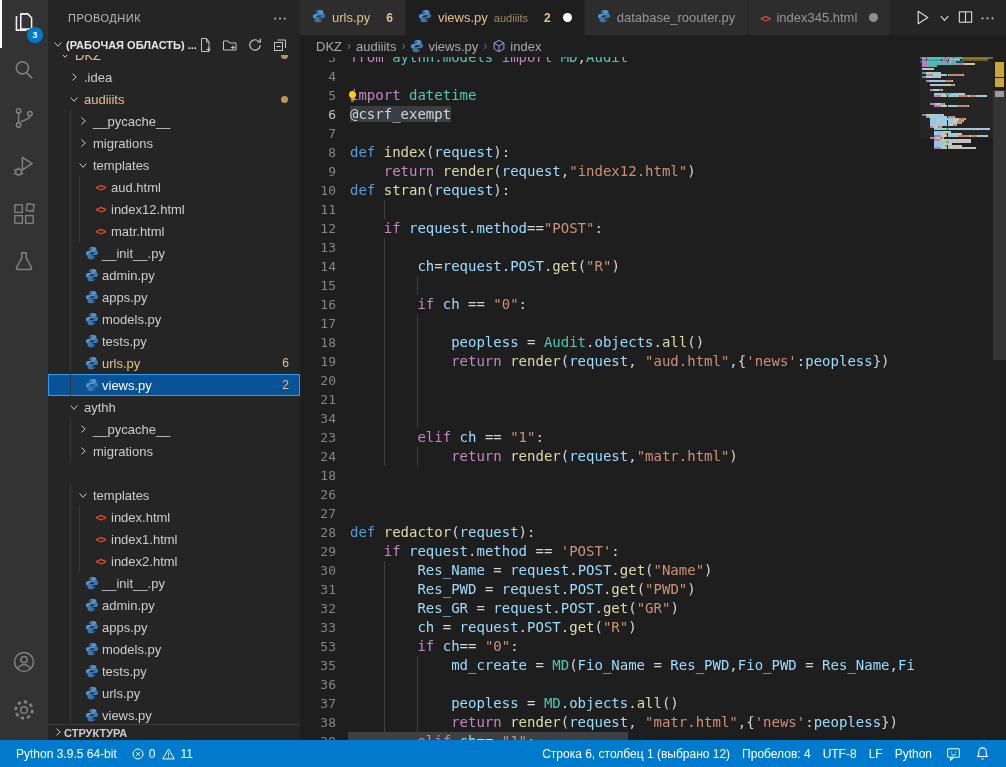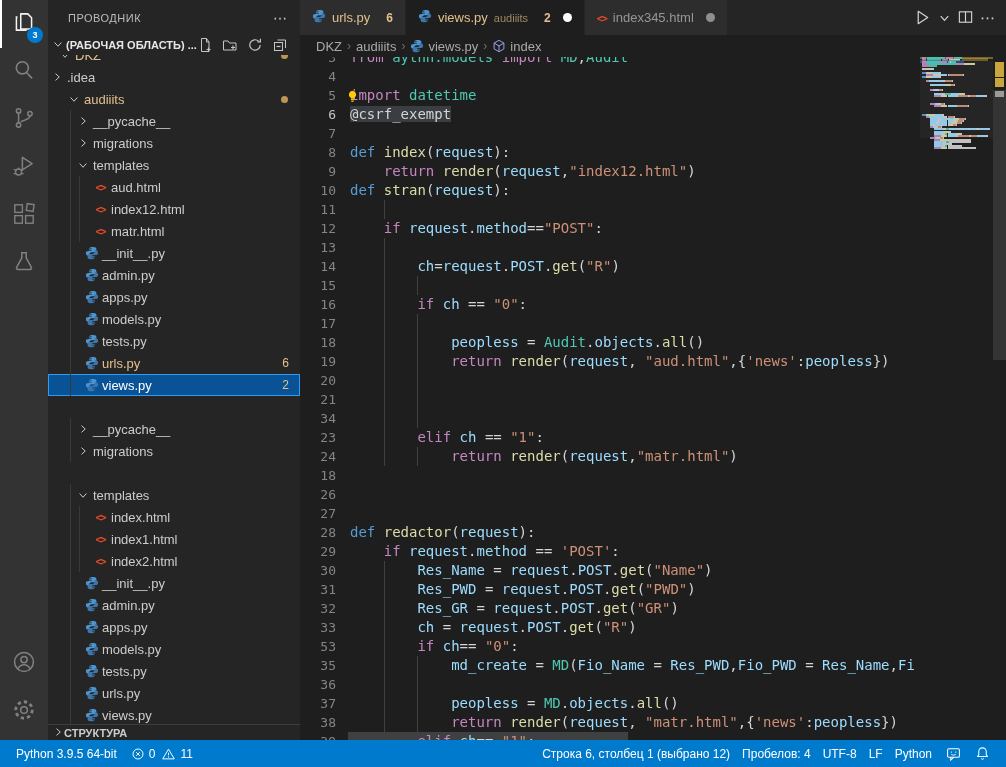--- a/index.html
+++ b/index.html
@@ -200,21 +200,21 @@
     <div class="tree" id="tree">
         <div class="tree-row" style="top: -11px; padding-left: 8px;">
           <span class="chev">
             <svg width="12" height="12" viewBox="0 0 16 16" fill="none" xmlns="http://www.w3.org/2000/svg">
               <path d="M3.5 6l4.5 5 4.5-5" stroke="#cccccc" stroke-width="1.3"></path>
             </svg>
           </span>
           <span class="lbl mod">DKZ</span>
           <span class="dot-badge"></span>
         </div>
-        <div class="tree-row" style="top: 11px; ">
+        <div class="tree-row" style="top: 11px; padding-left: 17px;">
           <span class="chev">
             <svg width="12" height="12" viewBox="0 0 16 16" fill="none" xmlns="http://www.w3.org/2000/svg">
               <path d="M6 3.5l5 4.5-5 4.5" stroke="#cccccc" stroke-width="1.3"></path>
             </svg>
           </span>
           <span class="lbl">.idea</span>
         </div>
         <div class="tree-row" style="top: 33px; padding-left: 17px;">
           <span class="chev">
             <svg width="12" height="12" viewBox="0 0 16 16" fill="none" xmlns="http://www.w3.org/2000/svg">
@@ -323,20 +323,28 @@
         </div>
         <div class="tree-row g1 selected" style="top: 319px; padding-left: 35px;">
           <span class="ficon">
             <svg width="14" height="14" viewBox="0 0 16 16" fill="none" xmlns="http://www.w3.org/2000/svg">
               <path fill="#4e94ce" d="M7.9 1C6 1 5 1.9 5 3.2V5h3v.6H3.8C2.2 5.6 1 6.6 1 8.3c0 1.7 1.2 2.8 2.8 2.8H5V9.4C5 8 6.2 7 7.6 7h3.2c1.2 0 2.2-1 2.2-2.2V3.2C13 1.9 11.8 1 9.9 1H7.9zM6.7 2.3a.8.8 0 110 1.6.8.8 0 010-1.6z"></path>
               <path fill="#3b77ad" d="M8.1 15c1.9 0 2.9-.9 2.9-2.2V11H8v-.6h4.2c1.6 0 2.8-1 2.8-2.7 0-1.7-1.2-2.8-2.8-2.8H11v1.7C11 8 9.8 9 8.4 9H5.2C4 9 3 10 3 11.2v1.6C3 14.1 4.2 15 6.1 15h2zm1.2-1.3a.8.8 0 110-1.6.8.8 0 010 1.6z"></path>
             </svg>
           </span>
           <span class="lbl">views.py</span>
           <span class="badge-num">2</span>
+        </div>
+        <div class="tree-row" style="top: 341px; padding-left: 17px;">
+          <span class="chev">
+            <svg width="12" height="12" viewBox="0 0 16 16" fill="none" xmlns="http://www.w3.org/2000/svg">
+              <path d="M3.5 6l4.5 5 4.5-5" stroke="#cccccc" stroke-width="1.3"></path>
+            </svg>
+          </span>
+          <span class="lbl">aythh</span>
         </div>
         <div class="tree-row g1" style="top: 363px; padding-left: 26px;">
           <span class="chev">
             <svg width="12" height="12" viewBox="0 0 16 16" fill="none" xmlns="http://www.w3.org/2000/svg">
               <path d="M6 3.5l5 4.5-5 4.5" stroke="#cccccc" stroke-width="1.3"></path>
             </svg>
           </span>
           <span class="lbl">__pycache__</span>
         </div>
         <div class="tree-row g1" style="top: 385px; padding-left: 26px;">
@@ -456,20 +464,27 @@
       </div>
       <div class="tab active">
         <span><svg width="14" height="14" viewBox="0 0 16 16" fill="none" xmlns="http://www.w3.org/2000/svg">
             <path fill="#4e94ce" d="M7.9 1C6 1 5 1.9 5 3.2V5h3v.6H3.8C2.2 5.6 1 6.6 1 8.3c0 1.7 1.2 2.8 2.8 2.8H5V9.4C5 8 6.2 7 7.6 7h3.2c1.2 0 2.2-1 2.2-2.2V3.2C13 1.9 11.8 1 9.9 1H7.9zM6.7 2.3a.8.8 0 110 1.6.8.8 0 010-1.6z"></path>
             <path fill="#3b77ad" d="M8.1 15c1.9 0 2.9-.9 2.9-2.2V11H8v-.6h4.2c1.6 0 2.8-1 2.8-2.7 0-1.7-1.2-2.8-2.8-2.8H11v1.7C11 8 9.8 9 8.4 9H5.2C4 9 3 10 3 11.2v1.6C3 14.1 4.2 15 6.1 15h2zm1.2-1.3a.8.8 0 110-1.6.8.8 0 010 1.6z"></path>
           </svg></span>
         <span class="tlabel mod">views.py</span>
         <span class="desc">audiiits</span>
         <span class="tbadge">2</span>
         <span class="tdot" style="background: rgb(255, 255, 255);"></span>
+      </div>
+      <div class="tab">
+        <span><svg width="14" height="14" viewBox="0 0 16 16" fill="none" xmlns="http://www.w3.org/2000/svg">
+            <path fill="#4e94ce" d="M7.9 1C6 1 5 1.9 5 3.2V5h3v.6H3.8C2.2 5.6 1 6.6 1 8.3c0 1.7 1.2 2.8 2.8 2.8H5V9.4C5 8 6.2 7 7.6 7h3.2c1.2 0 2.2-1 2.2-2.2V3.2C13 1.9 11.8 1 9.9 1H7.9zM6.7 2.3a.8.8 0 110 1.6.8.8 0 010-1.6z"></path>
+            <path fill="#3b77ad" d="M8.1 15c1.9 0 2.9-.9 2.9-2.2V11H8v-.6h4.2c1.6 0 2.8-1 2.8-2.7 0-1.7-1.2-2.8-2.8-2.8H11v1.7C11 8 9.8 9 8.4 9H5.2C4 9 3 10 3 11.2v1.6C3 14.1 4.2 15 6.1 15h2zm1.2-1.3a.8.8 0 110-1.6.8.8 0 010 1.6z"></path>
+          </svg></span>
+        <span class="tlabel">database_roouter.py</span>
       </div>
       <div class="tab">
         <span><span class="html-glyph">&lt;&gt;</span></span>
         <span class="tlabel">index345.html</span>
         <span class="tdot" style="background: rgb(143, 143, 143);"></span>
       </div>
       <div class="tab-actions">
         <span class="act">
           <svg width="19" height="19" viewBox="0 0 20 20" fill="none" xmlns="http://www.w3.org/2000/svg">
             <path d="M5.5 3.5l10 6.5-10 6.5z" stroke="#d4d4d4" stroke-width="1.3" stroke-linejoin="round"></path>

